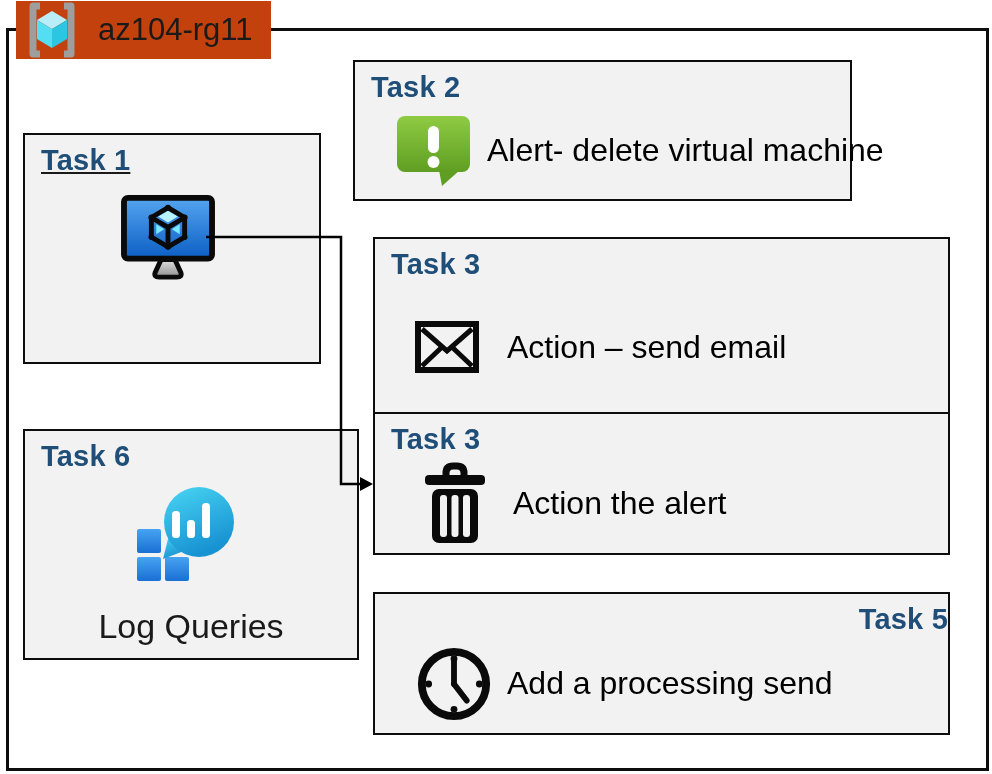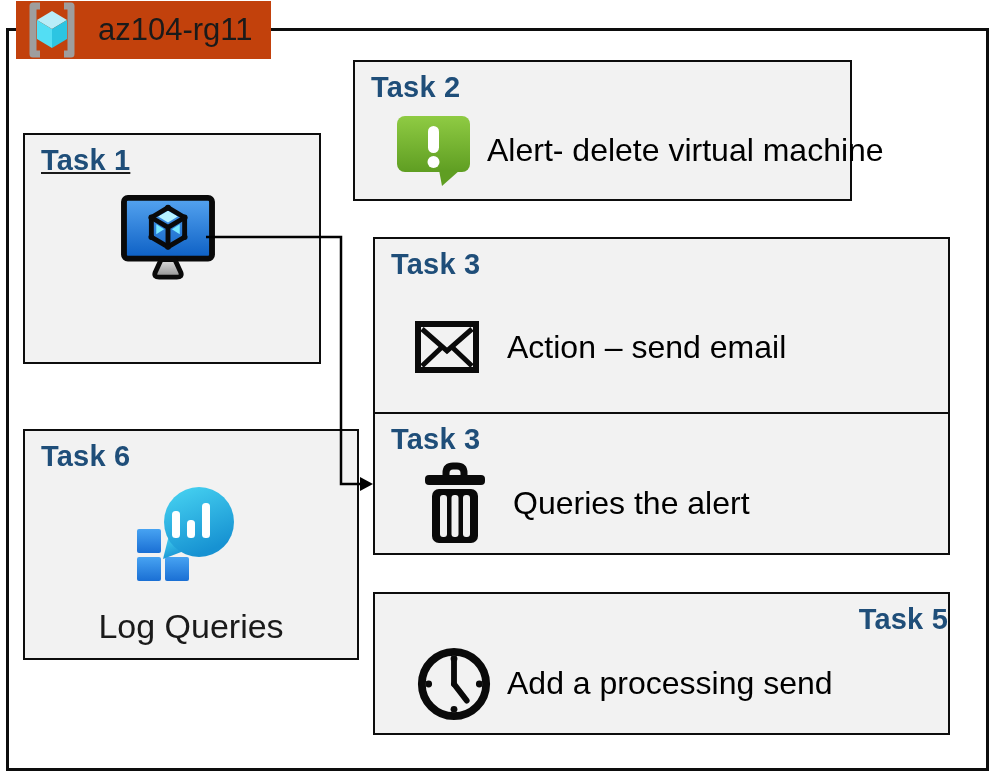--- a/index.html
+++ b/index.html
@@ -145,21 +145,21 @@
       <span class="icon" style="margin-left:6px;">
         <svg width="68" height="86" viewBox="0 0 68 86">
           <path d="M25,15 v-3 q0,-7 7,-7 h4 q7,0 7,7 v3" fill="none" stroke="#0a0a0a" stroke-width="7"></path>
           <rect x="4" y="14" width="60" height="10" rx="4" fill="#0a0a0a"></rect>
           <rect x="11" y="28" width="46" height="54" rx="7" fill="#0a0a0a"></rect>
           <rect x="19" y="34" width="7" height="42" rx="3" fill="#f2f2f2"></rect>
           <rect x="30.5" y="34" width="7" height="42" rx="3" fill="#f2f2f2"></rect>
           <rect x="42" y="34" width="7" height="42" rx="3" fill="#f2f2f2"></rect>
         </svg>
       </span>
-      <span class="task-label">Queries the alert</span>
+      <span class="task-label">Action the alert</span>
     </div>
   </div>
 
   <div class="task-box pos-t5">
     <div class="task-title">Task 5</div>
     <div class="task-row">
       <span class="icon">
         <svg width="78" height="80" viewBox="0 0 80 80">
           <circle cx="40" cy="40" r="33" fill="none" stroke="#0a0a0a" stroke-width="8"></circle>
           <circle cx="40" cy="14" r="3.5" fill="#0a0a0a"></circle>

